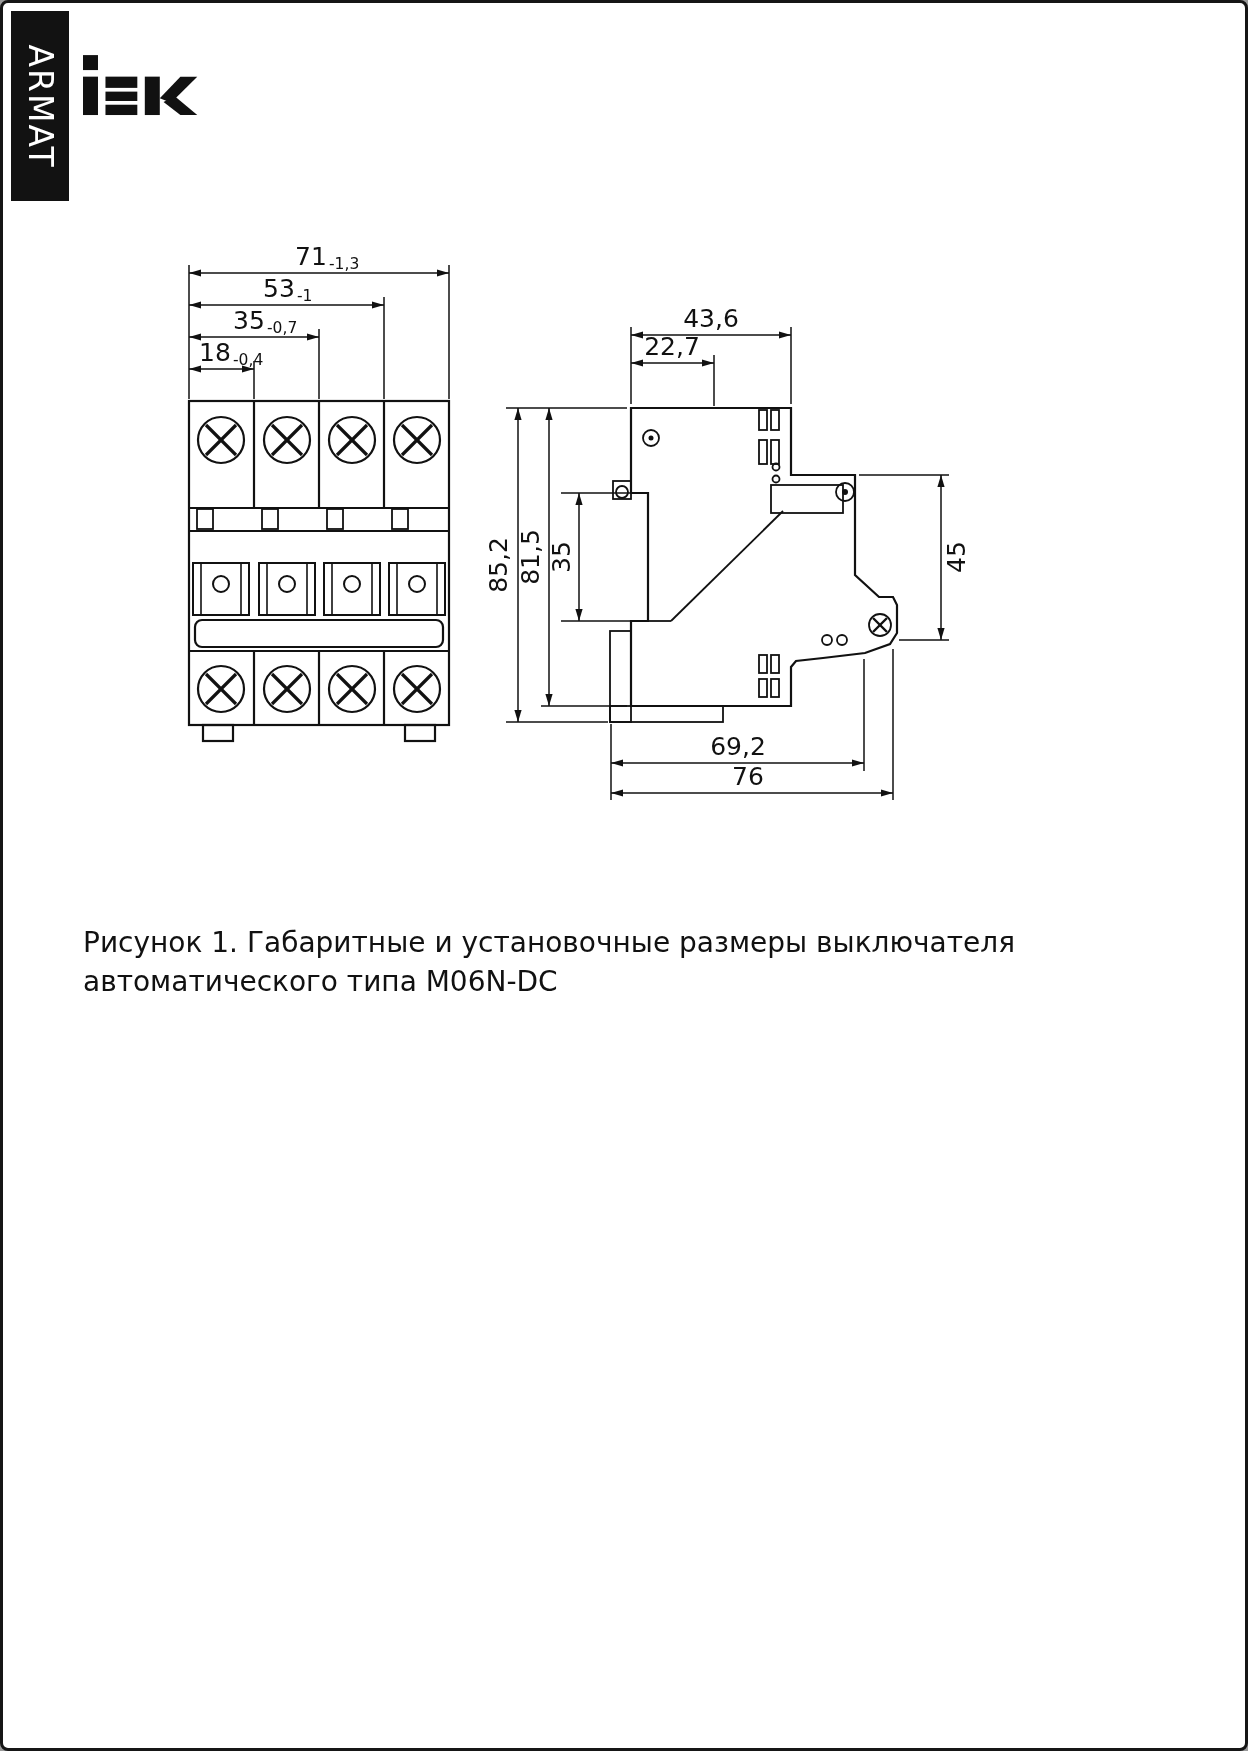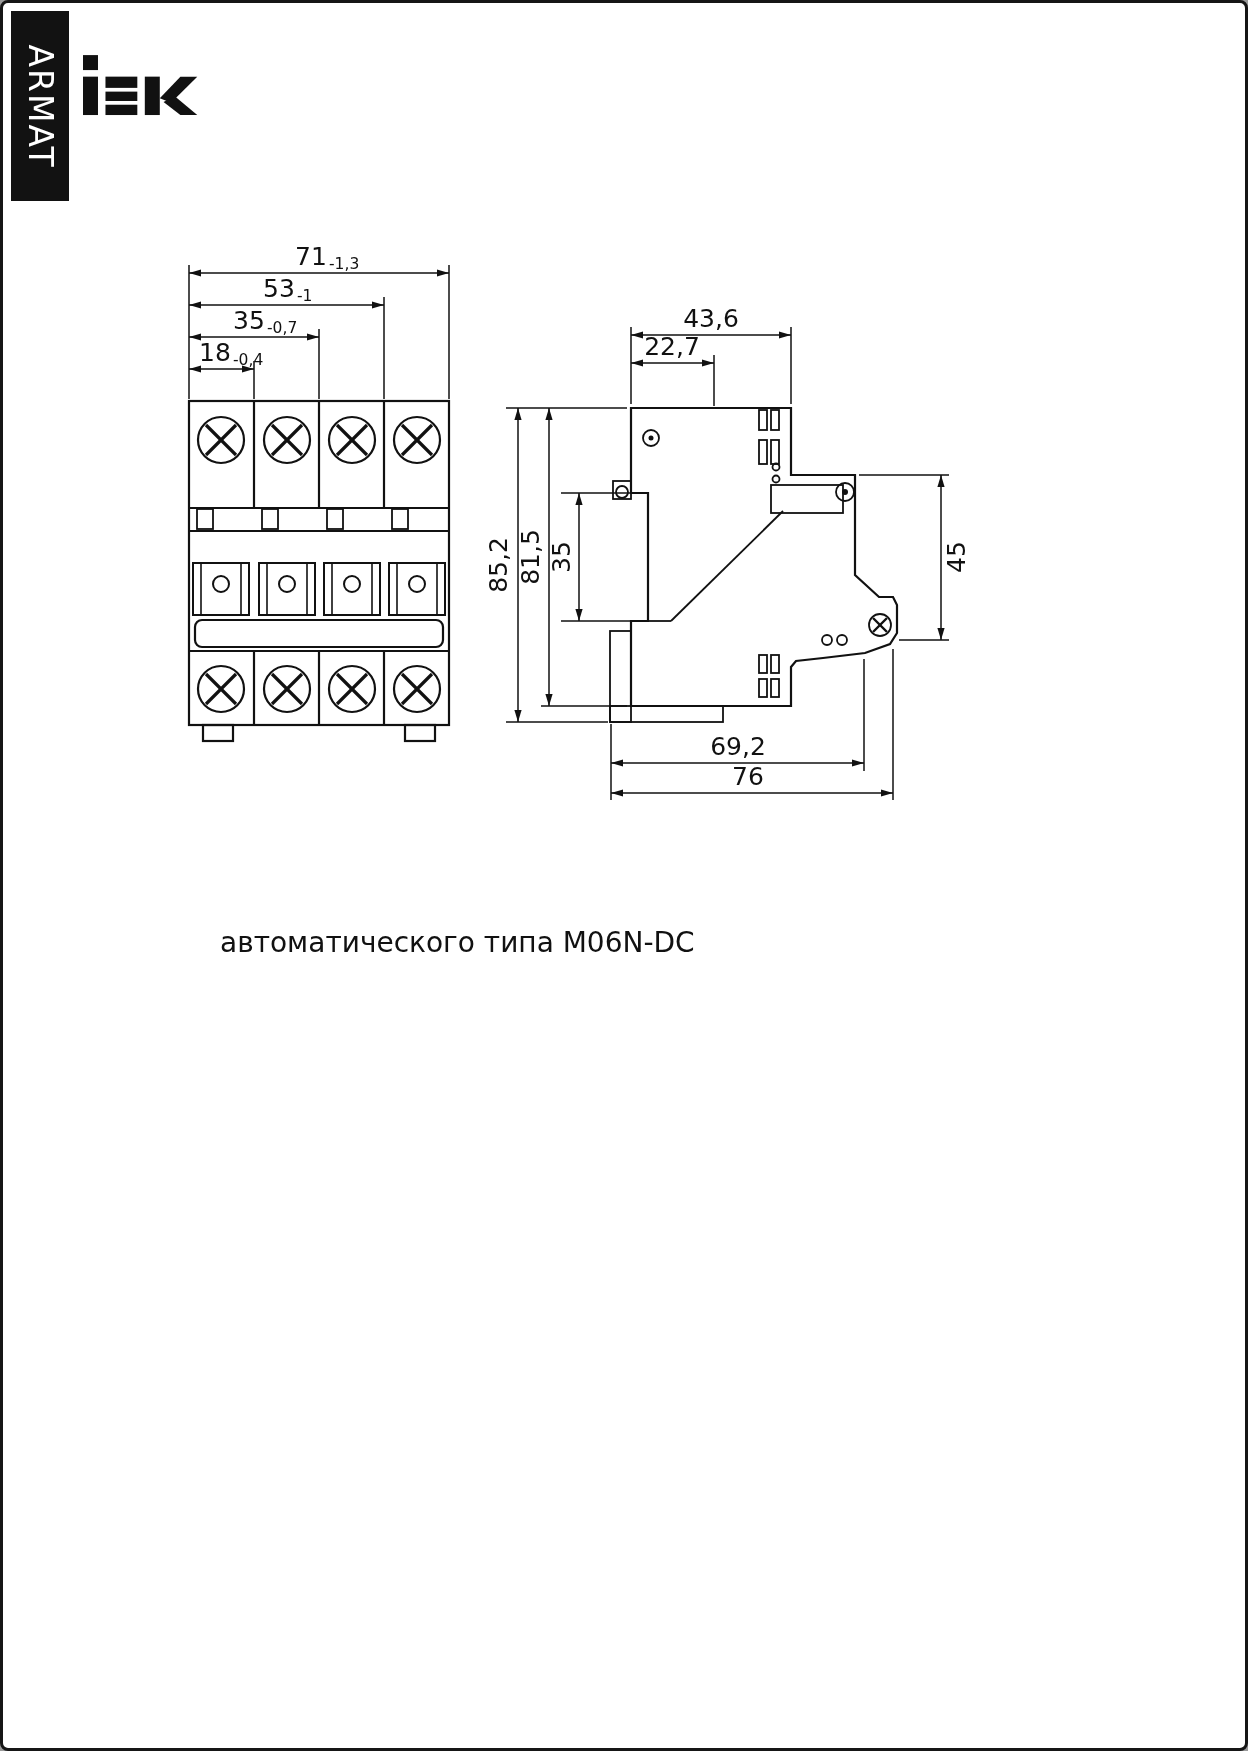--- a/index.html
+++ b/index.html
@@ -14,21 +14,21 @@
     background:#121212;display:flex;align-items:center;justify-content:center;
   }
   .spine span{
     color:#ffffff;font-size:33px;letter-spacing:2px;white-space:nowrap;
     transform:rotate(90deg);
   }
   .logo{position:absolute;left:80px;top:50px;}
   .caption{
     position:absolute;left:80px;top:920px;font-size:28px;line-height:39px;color:#111;
   }
-  .caption .l2{margin-left:137px;}
+  .caption .l2{}
   svg.draw{position:absolute;left:0;top:0;}
   svg text{font-family:"DejaVu Sans","Liberation Sans",sans-serif;fill:#111;}
   .dimtext{font-size:25px;}
   .toltext{font-size:15.5px;}
 </style>
 </head>
 <body>
 
 <div class="page">
 
@@ -192,16 +192,17 @@
       <text class="dimtext" text-anchor="middle" x="504" y="562" transform="rotate(-90 504 562)">85,2</text>
       <text class="dimtext" text-anchor="middle" x="536" y="554" transform="rotate(-90 536 554)">81,5</text>
       <text class="dimtext" text-anchor="middle" x="567" y="554" transform="rotate(-90 567 554)">35</text>
       <text class="dimtext" text-anchor="middle" x="962" y="554" transform="rotate(-90 962 554)">45</text>
       <text class="dimtext" text-anchor="middle" x="735" y="752">69,2</text>
       <text class="dimtext" text-anchor="middle" x="745" y="782">76</text>
     </g>
   </svg>
 
   <div class="caption">
+    <div>Рисунок 1. Габаритные и установочные размеры выключателя</div>
     <div class="l2">автоматического типа M06N-DC</div>
   </div>
 
 </div>
 
 </body></html>

